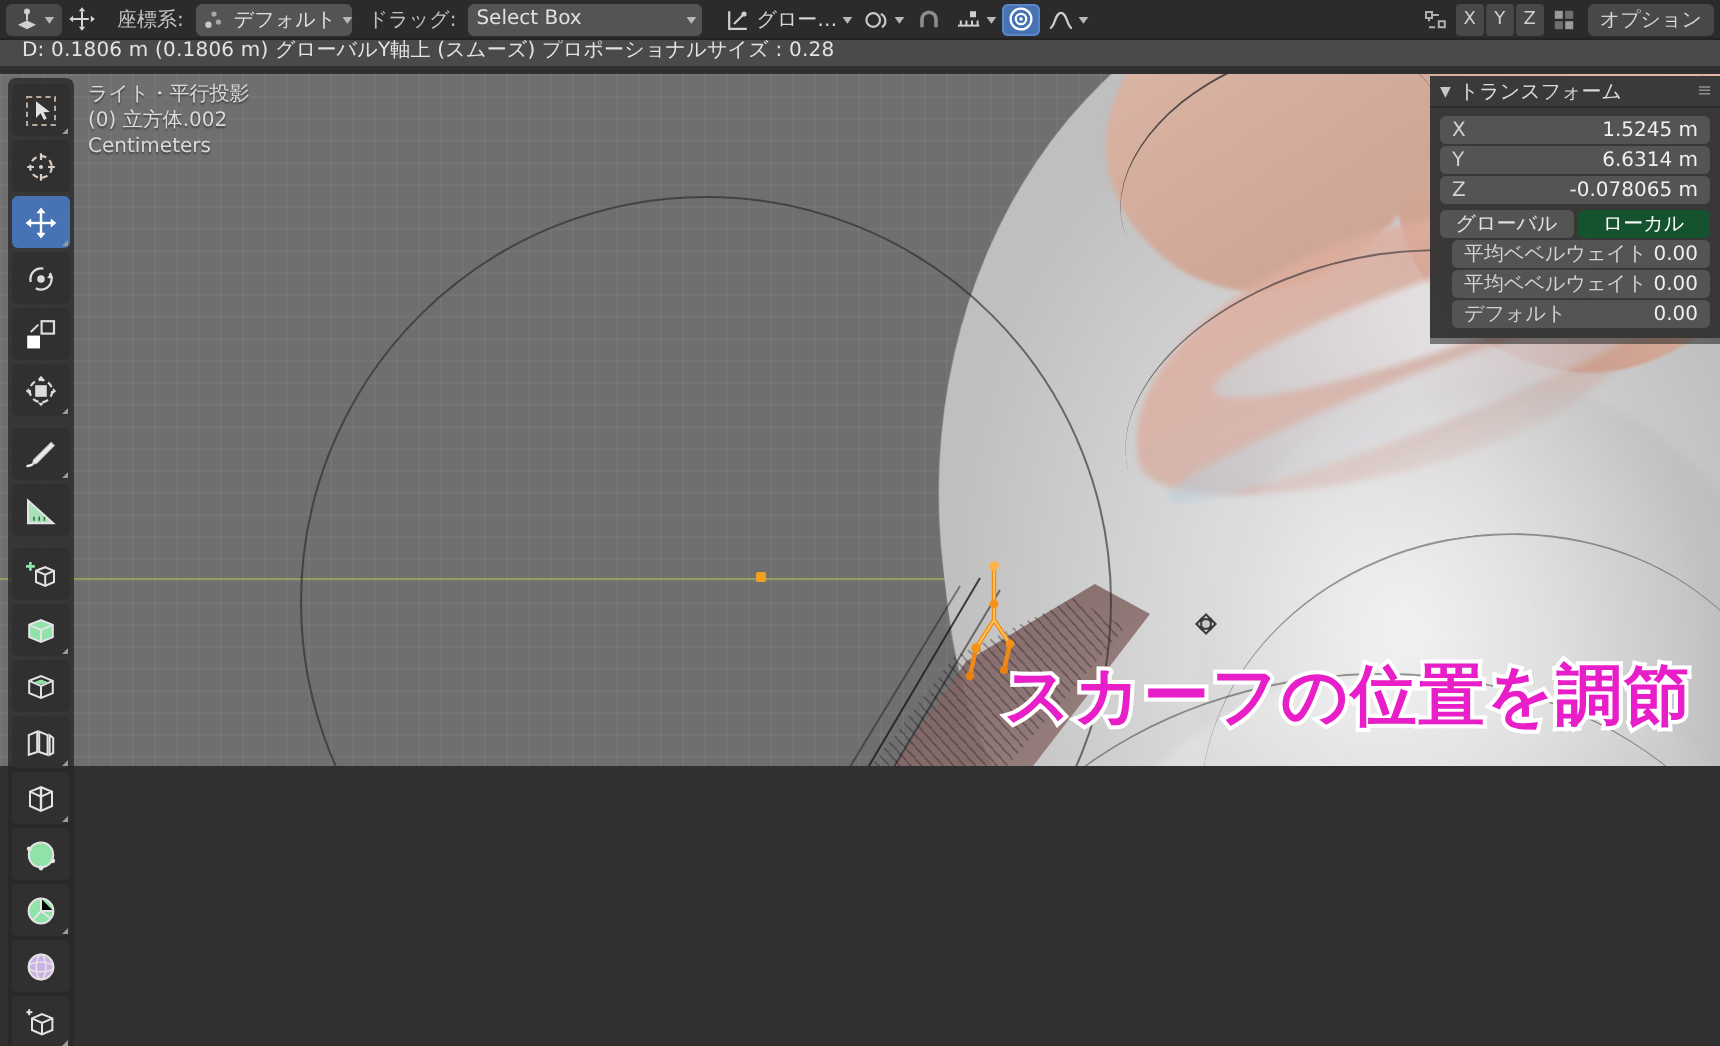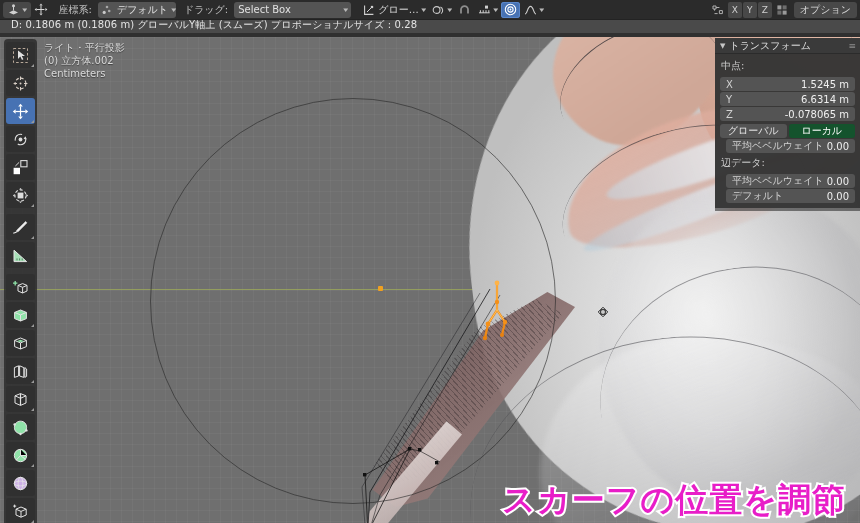--- a/index.html
+++ b/index.html
@@ -60,21 +60,21 @@
     background:#4a4a4a;
     display:flex; align-items:center;
     padding-left:11px;
     font-size:10px; color:#e3e3e3;
     z-index:39;
     letter-spacing:.1px;
   }
 
   
   .viewport {
-    position:absolute; left:0; top:37px; width:860px; height:486px;
+    position:absolute; left:0; top:37px; width:860px; height:346px;
     overflow:hidden;
     background:#6f6f6f;
   }
   .vp-grid {
     position:absolute; inset:0;
     background-image:
       linear-gradient(to right, rgba(255,255,255,.035) 1px, transparent 1px),
       linear-gradient(to bottom, rgba(255,255,255,.035) 1px, transparent 1px);
     background-size:11px 11px;
   }
@@ -265,21 +265,21 @@
   
   .vp-info {
     position:absolute; left:44px; top:4px;
     font-size:10px; line-height:13px; color:#dadada;
     z-index:20; pointer-events:none;
     text-shadow:0 1px 1px rgba(0,0,0,.45);
   }
 
   
   .subtitle {
-    position:absolute; right:14px; bottom:0;
+    position:absolute; right:14px; bottom:12px;
     font-size:33px; font-weight:bold;
     color:#e81ec8;
     letter-spacing:1px;
     z-index:25;
     -webkit-text-stroke:4px #ffffff;
     paint-order:stroke fill;
     text-shadow:0 0 1px #ffffff;
   }
 </style>
 </head>
@@ -554,21 +554,20 @@
   </div>
 
   <div class="npanel">
     <div class="np-header">
       <span class="tri">▼</span>
       <span>トランスフォーム</span>
       <span class="grip">≡</span>
     </div>
     <div class="np-body">
 
-      <div class="np-label">中点:</div>
 
       <div class="np-row">
         <span class="k">X</span>
         <span class="v">1.5245 m</span>
       </div>
       <div class="np-row">
         <span class="k">Y</span>
         <span class="v">6.6314 m</span>
       </div>
       <div class="np-row">
@@ -579,21 +578,20 @@
       <div class="np-toggles">
         <div class="np-tog">グローバル</div>
         <div class="np-tog on">ローカル</div>
       </div>
 
       <div class="np-row indent">
         <span class="k">平均ベベルウェイト</span>
         <span class="v">0.00</span>
       </div>
 
-      <div class="np-label">辺データ:</div>
       <div class="np-row indent">
         <span class="k">平均ベベルウェイト</span>
         <span class="v">0.00</span>
       </div>
       <div class="np-row indent">
         <span class="k">デフォルト</span>
         <span class="v">0.00</span>
       </div>
 
     </div>

